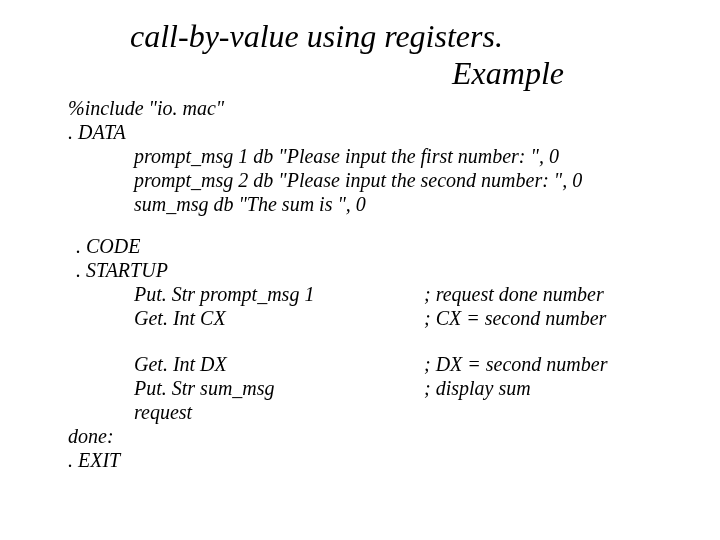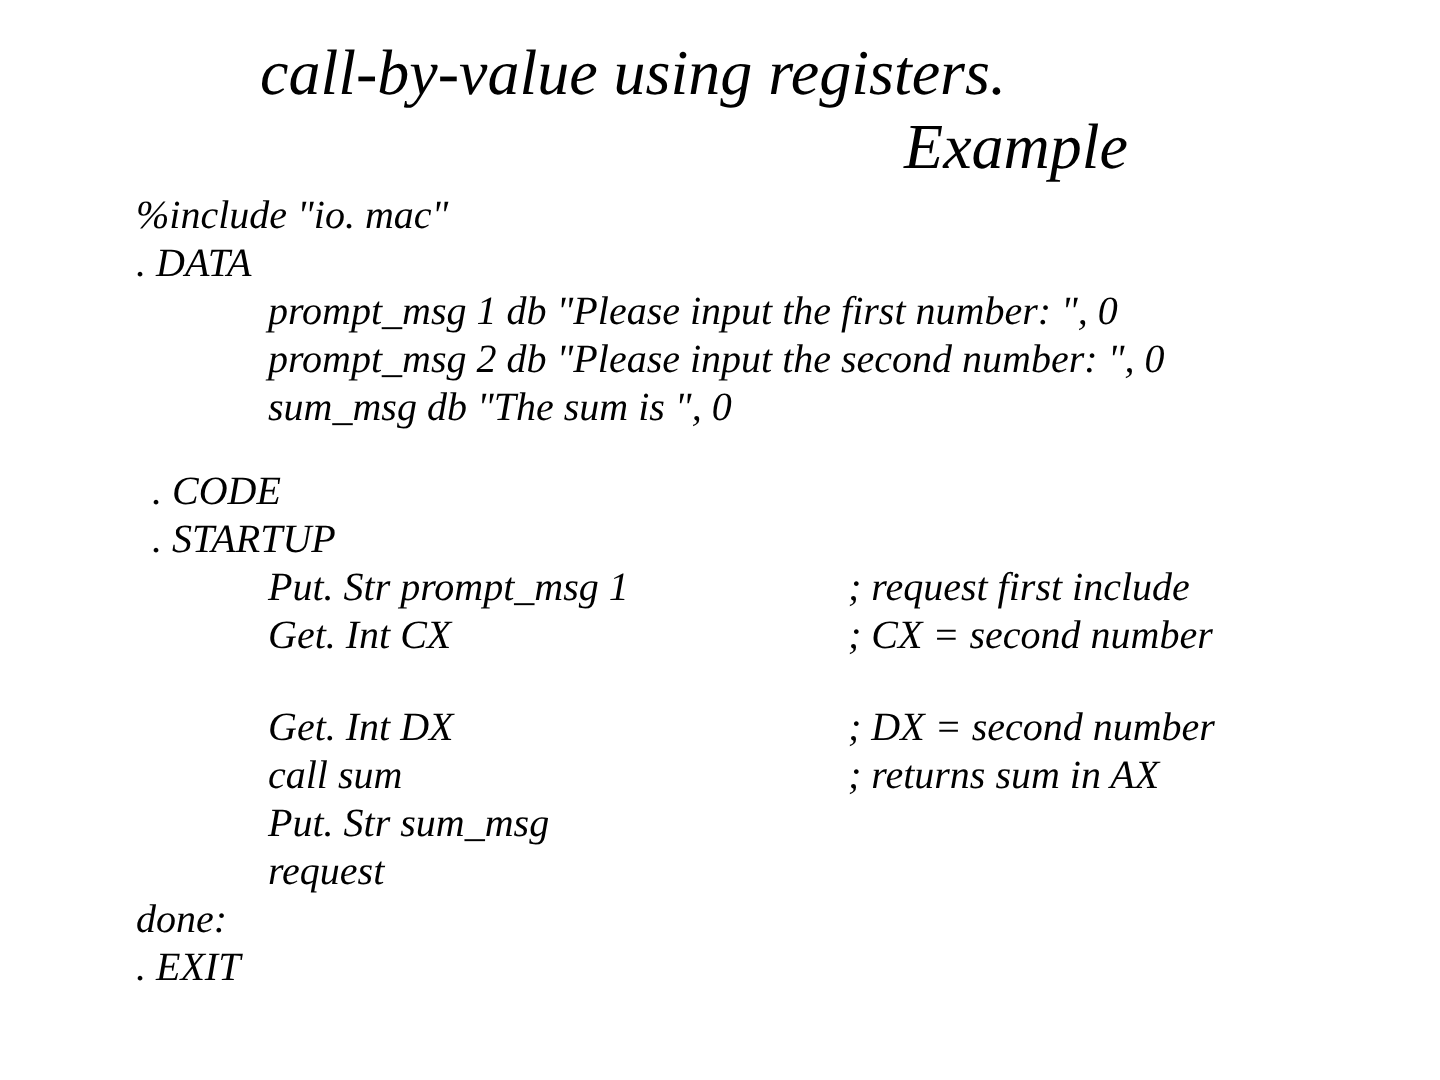--- a/index.html
+++ b/index.html
@@ -71,39 +71,36 @@
     <div class="row indent1">prompt_msg 2 db "Please input the second number: ", 0</div>
     <div class="row indent1">sum_msg db "The sum is ", 0</div>
 
     <div class="gap-sm"></div>
 
     <div class="row indent05">. CODE</div>
     <div class="row indent05">. STARTUP</div>
 
     <div class="two-col indent1">
       <div class="col-left">Put. Str prompt_msg 1</div>
-      <div class="col-right">; request first include</div>
+      <div class="col-right">; request done number</div>
     </div>
     <div class="two-col indent1">
       <div class="col-left"> Get. Int CX</div>
       <div class="col-right">; CX = second number</div>
     </div>
 
     <div class="gap-md"></div>
 
     <div class="two-col indent1">
       <div class="col-left">Get. Int DX</div>
       <div class="col-right">; DX = second number</div>
     </div>
     <div class="two-col indent1">
-      <div class="col-left">call sum</div>
-      <div class="col-right">; returns sum in AX</div>
-    </div>
-    <div class="two-col indent1">
       <div class="col-left">Put. Str sum_msg</div>
+      <div class="col-right">; display sum</div>
     </div>
     <div class="two-col indent1">
       <div class="col-right"></div>
     </div>
     <div class="two-col indent1">
       <div class="col-left">request</div>
       <div class="col-right"></div>
     </div>
 
     <div class="row indent0">done:</div>

